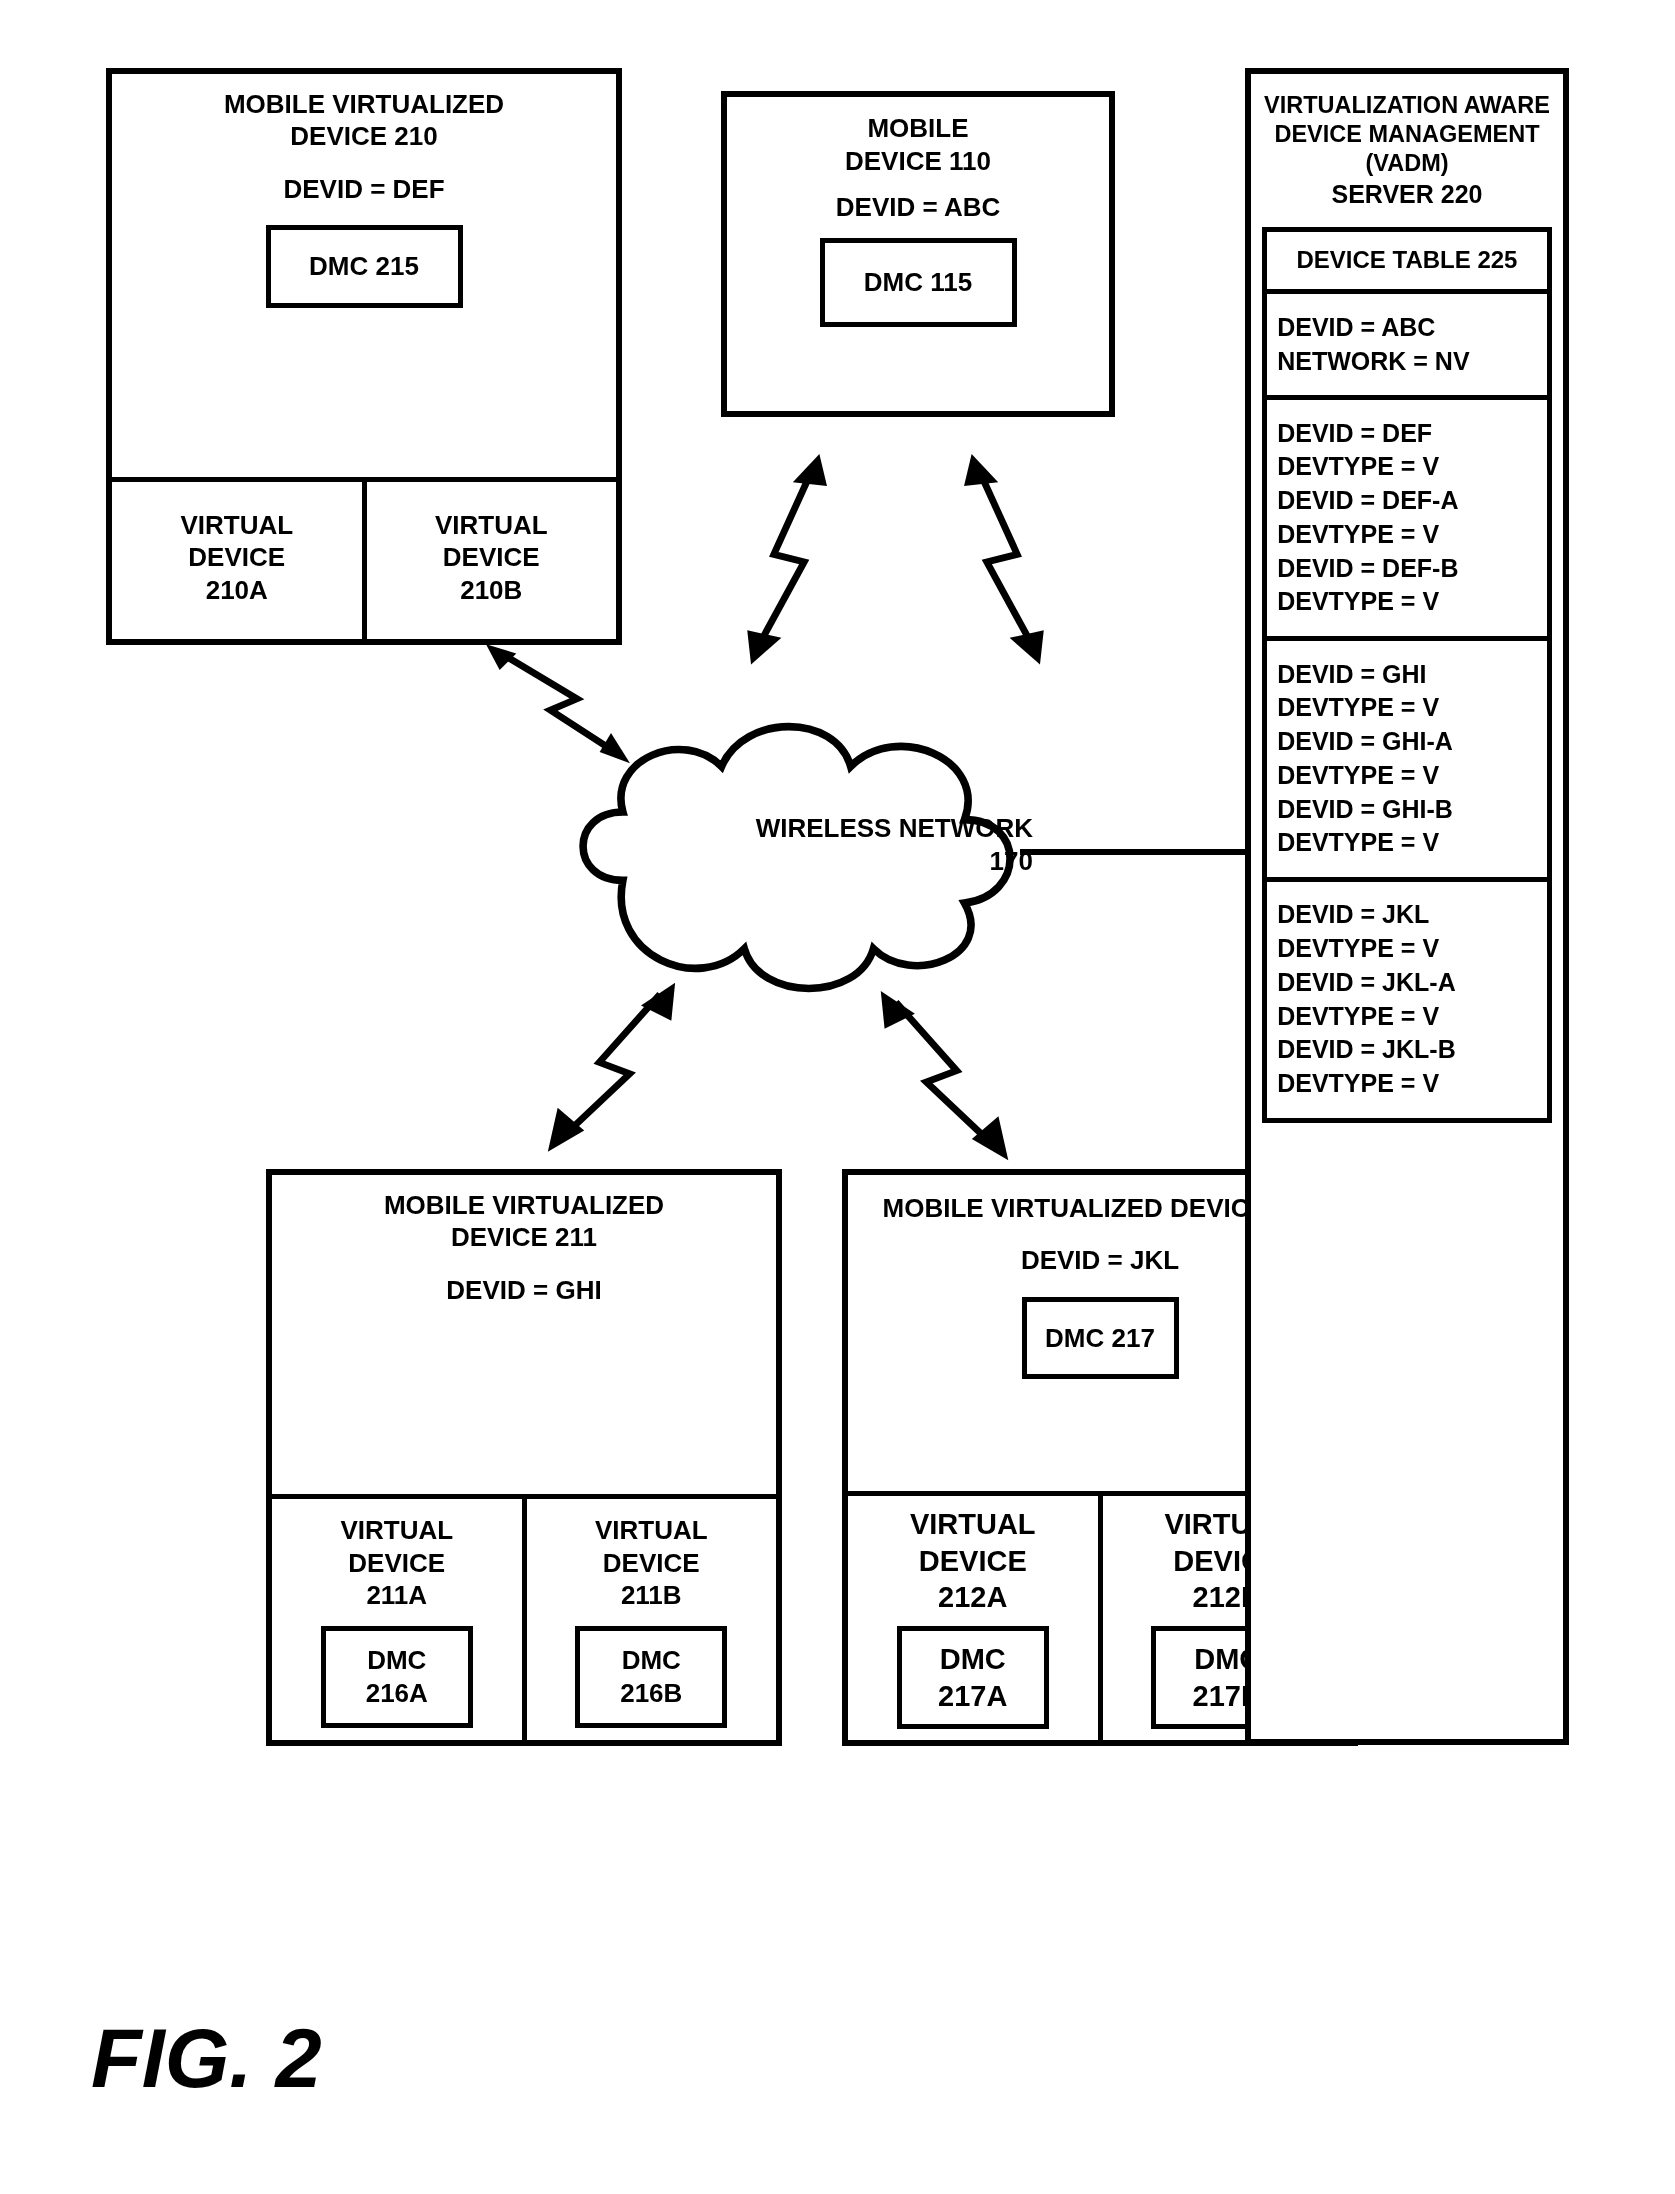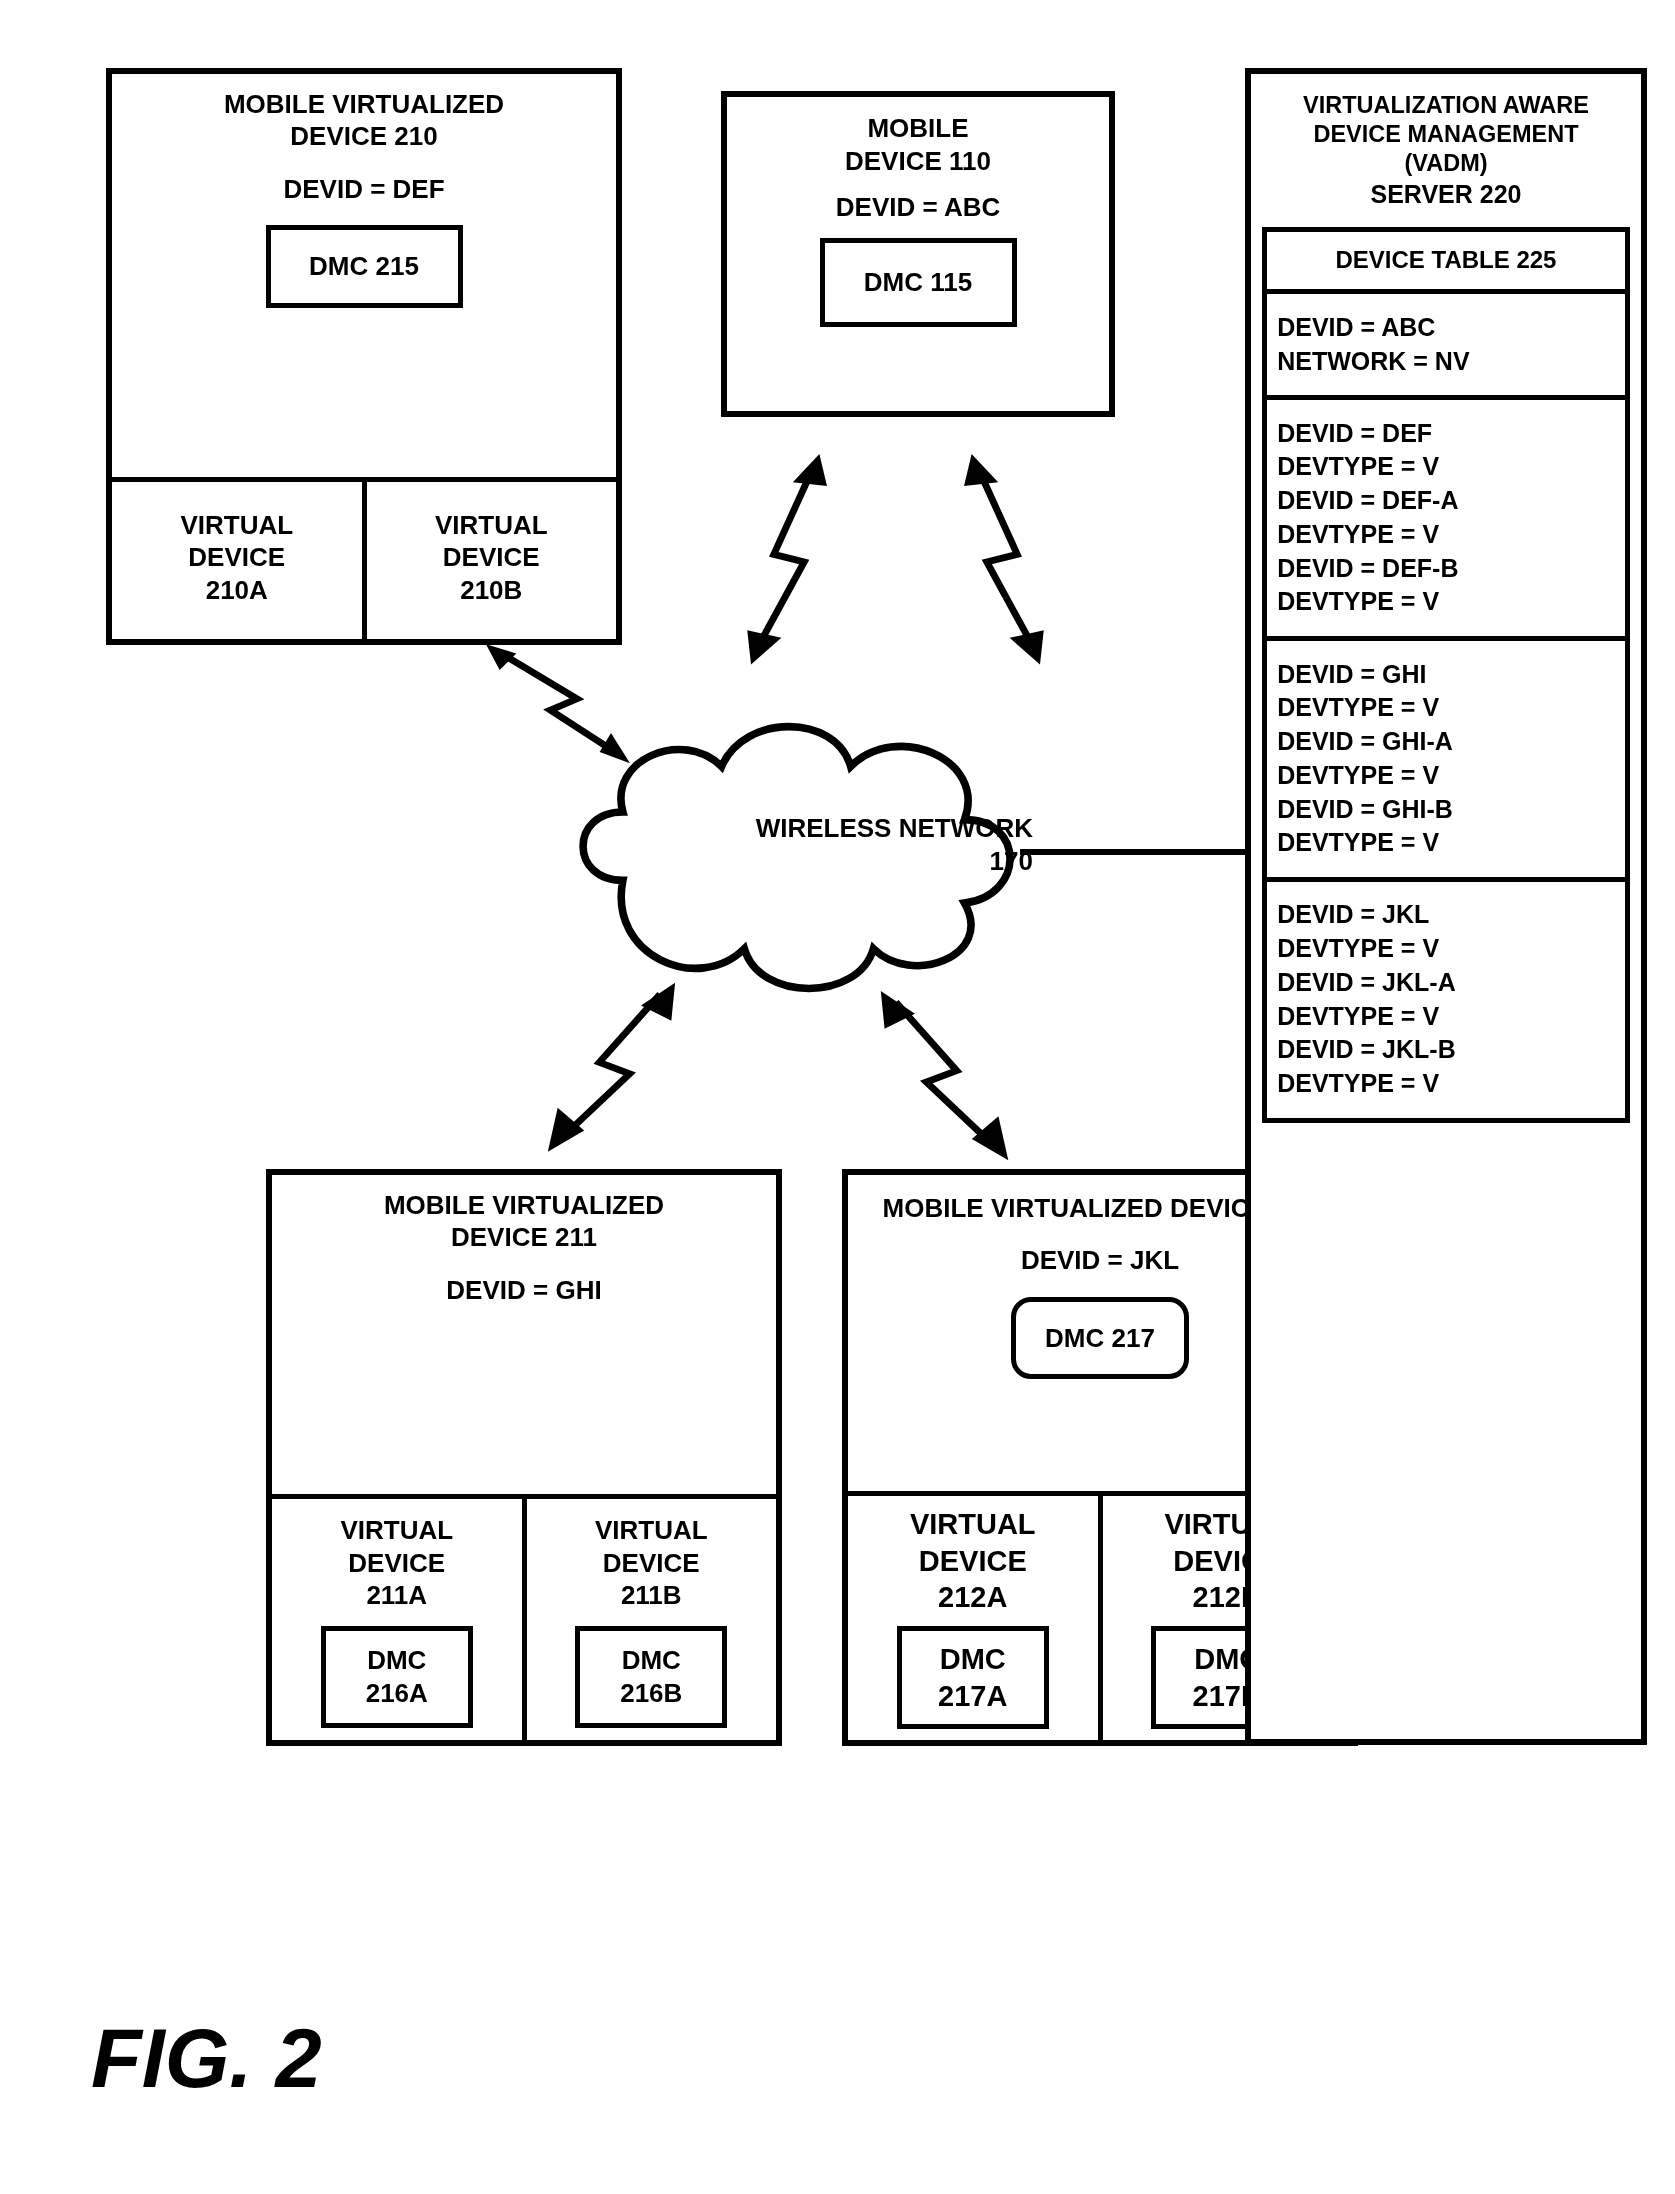--- a/index.html
+++ b/index.html
@@ -46,29 +46,29 @@
   
   #dev211 { left: 266px; top: 1169px; width: 516px; height: 577px; padding: 13.7px 9px 0; }
   #dev211 .vd-row { display: flex; position: absolute; bottom: 0; left: 0; right: 0; }
   #dev211 .vd { flex: 1; border: 5.3px solid #000; border-bottom: none; padding: 15px 6px 12px; }
   #dev211 .vd:first-child { border-left: none; }
   #dev211 .vd:last-child { border-right: none; border-left: none; }
   #dev211 .dmc-cell { border: 5.3px solid #000; margin: 13.7px auto 0; width: 152px; padding: 13.7px 3px; }
 
   
   #dev212 { left: 842px; top: 1169px; width: 516px; height: 577px; padding: 16.7px 9px 0; }
-  #dev212 .top-dmc { margin: 20px auto; width: 178px; padding: 20px 6px; border-radius: 20px; }
+  #dev212 .top-dmc { margin: 20px auto; width: 157px; padding: 20px 6px; }
   #dev212 .vd-row { display: flex; position: absolute; bottom: 0; left: 0; right: 0; }
   #dev212 .vd { flex: 1; border: 5.3px solid #000; border-bottom: none; padding: 10.6px 6px 10.6px; }
   #dev212 .vd:first-child { border-left: none; }
   #dev212 .vd:last-child { border-right: none; border-left: none; }
   #dev212 .dmc-cell { border: 5.3px solid #000; margin: 10.6px auto 0; width: 152px; padding: 10.6px 3px; }
 
   
-  #vadm { left: 1245px; top: 68px; width: 402px; height: 1677px; padding: 16.7px 10.6px; }
+  #vadm { left: 1245px; top: 68px; width: 324px; height: 1677px; padding: 16.7px 10.6px; }
   #vadm .title { margin-bottom: 16.7px; }
   #vadm .table-wrap { border: 5.3px solid #000; }
   #vadm .tbl-head { border-bottom: 5.3px solid #000; padding: 13.7px 4.6px; }
   #vadm .tbl-cell { border-bottom: 5.3px solid #000; padding: 16.7px 10.6px; text-align: left; }
   #vadm .tbl-cell:last-child { border-bottom: none; }
   #vadm .tbl-cell div { font-weight: bold; font-size: 25px; line-height: 1.35; white-space: nowrap; }
 
   
   #cloud { position: absolute; left: 562px; top: 683px; width: 471px; height: 334px; }
   #cloud svg { width: 100%; height: 100%; }

